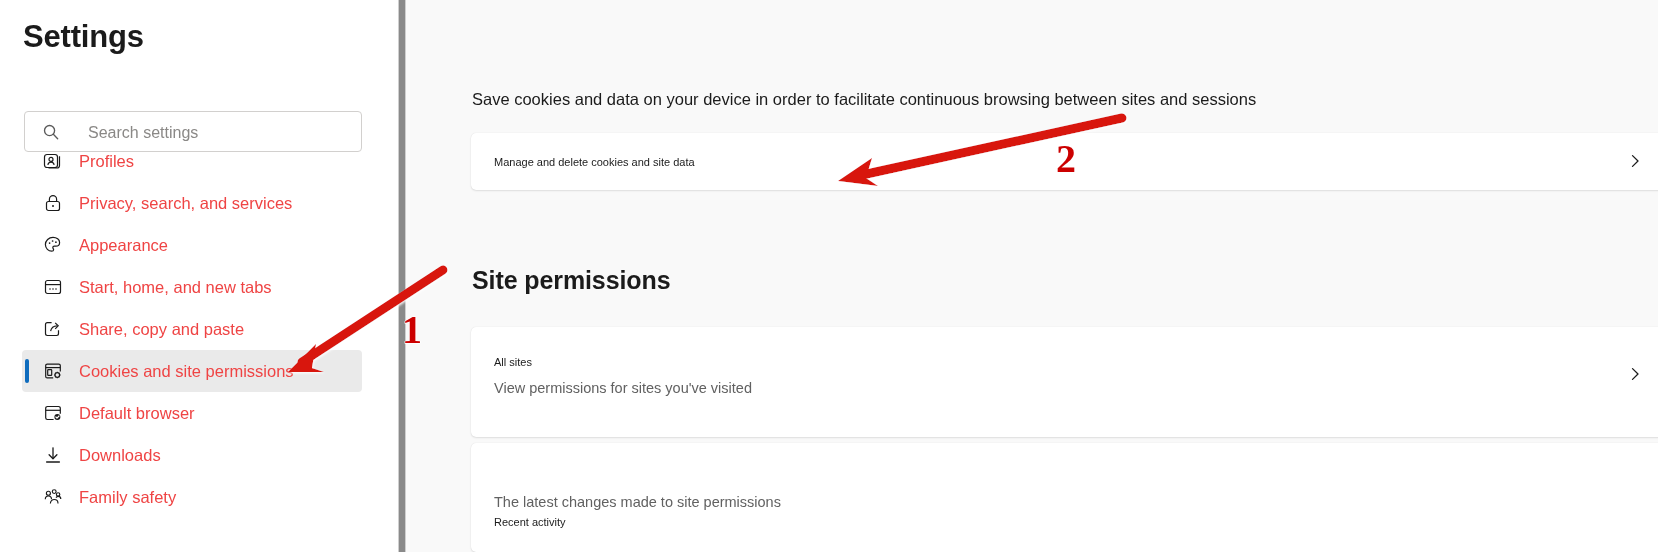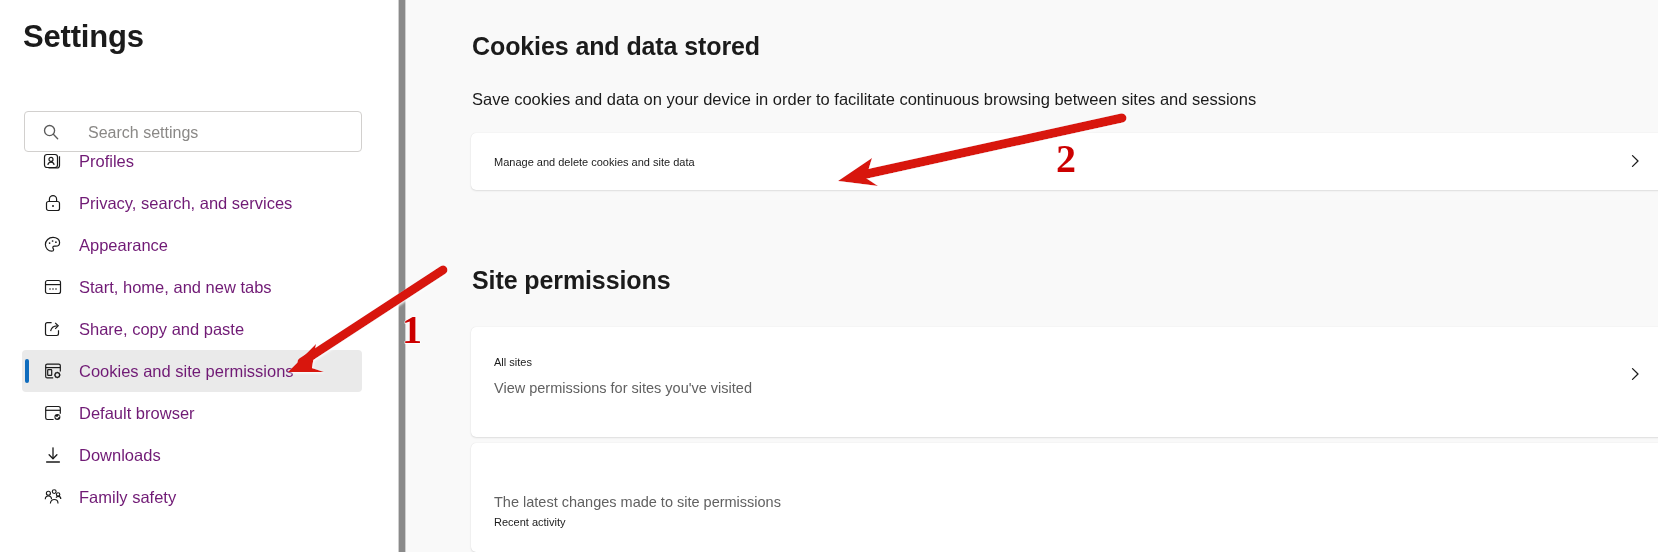--- a/index.html
+++ b/index.html
@@ -49,21 +49,21 @@
     position:absolute;left:25px;top:9px;width:4px;height:24px;
     border-radius:2px;background:#0f6cbd;display:none;
   }
   .nav-item.selected .accent{display:block;}
   .nav-item .ico{
     position:absolute;left:42px;top:50%;transform:translateY(-50%);
     width:22px;height:22px;color:#1b1b1b;
   }
   .nav-item .lbl{
     position:absolute;left:79px;top:50%;transform:translateY(-50%);
-    font-size:16.5px;line-height:20px;color:#701a75;white-space:nowrap;
+    font-size:16.5px;line-height:20px;color:#ef4444;white-space:nowrap;
   }
 
   
   #divider{
     position:absolute;left:398px;top:0;width:8px;height:552px;
     background:#f3f3f3;
   }
   #divider .track{
     position:absolute;left:1px;top:0;width:6px;height:552px;
     background:#8a8a8a;
@@ -271,21 +271,20 @@
   </div>
 
   <div id="divider">
     <span class="edge-l"></span>
     <span class="track"></span>
     <span class="edge-r"></span>
   </div>
 
   <div id="main">
 
-    <div id="cookies-title" class="sec-title">Cookies and data stored</div>
 
     <div id="cookies-desc">Save cookies and data on your device in order to facilitate continuous browsing between sites and sessions</div>
 
     <div id="card-manage" class="card">
       <span class="c-title">Manage and delete cookies and site data</span>
       <span class="chev">
         <svg viewBox="0 0 16 16" width="16" height="16" fill="none" stroke="#1b1b1b" stroke-width="1.3" stroke-linecap="round" stroke-linejoin="round">
           <path d="M5.5 2.6 11 8l-5.5 5.4"></path>
         </svg>
       </span>

